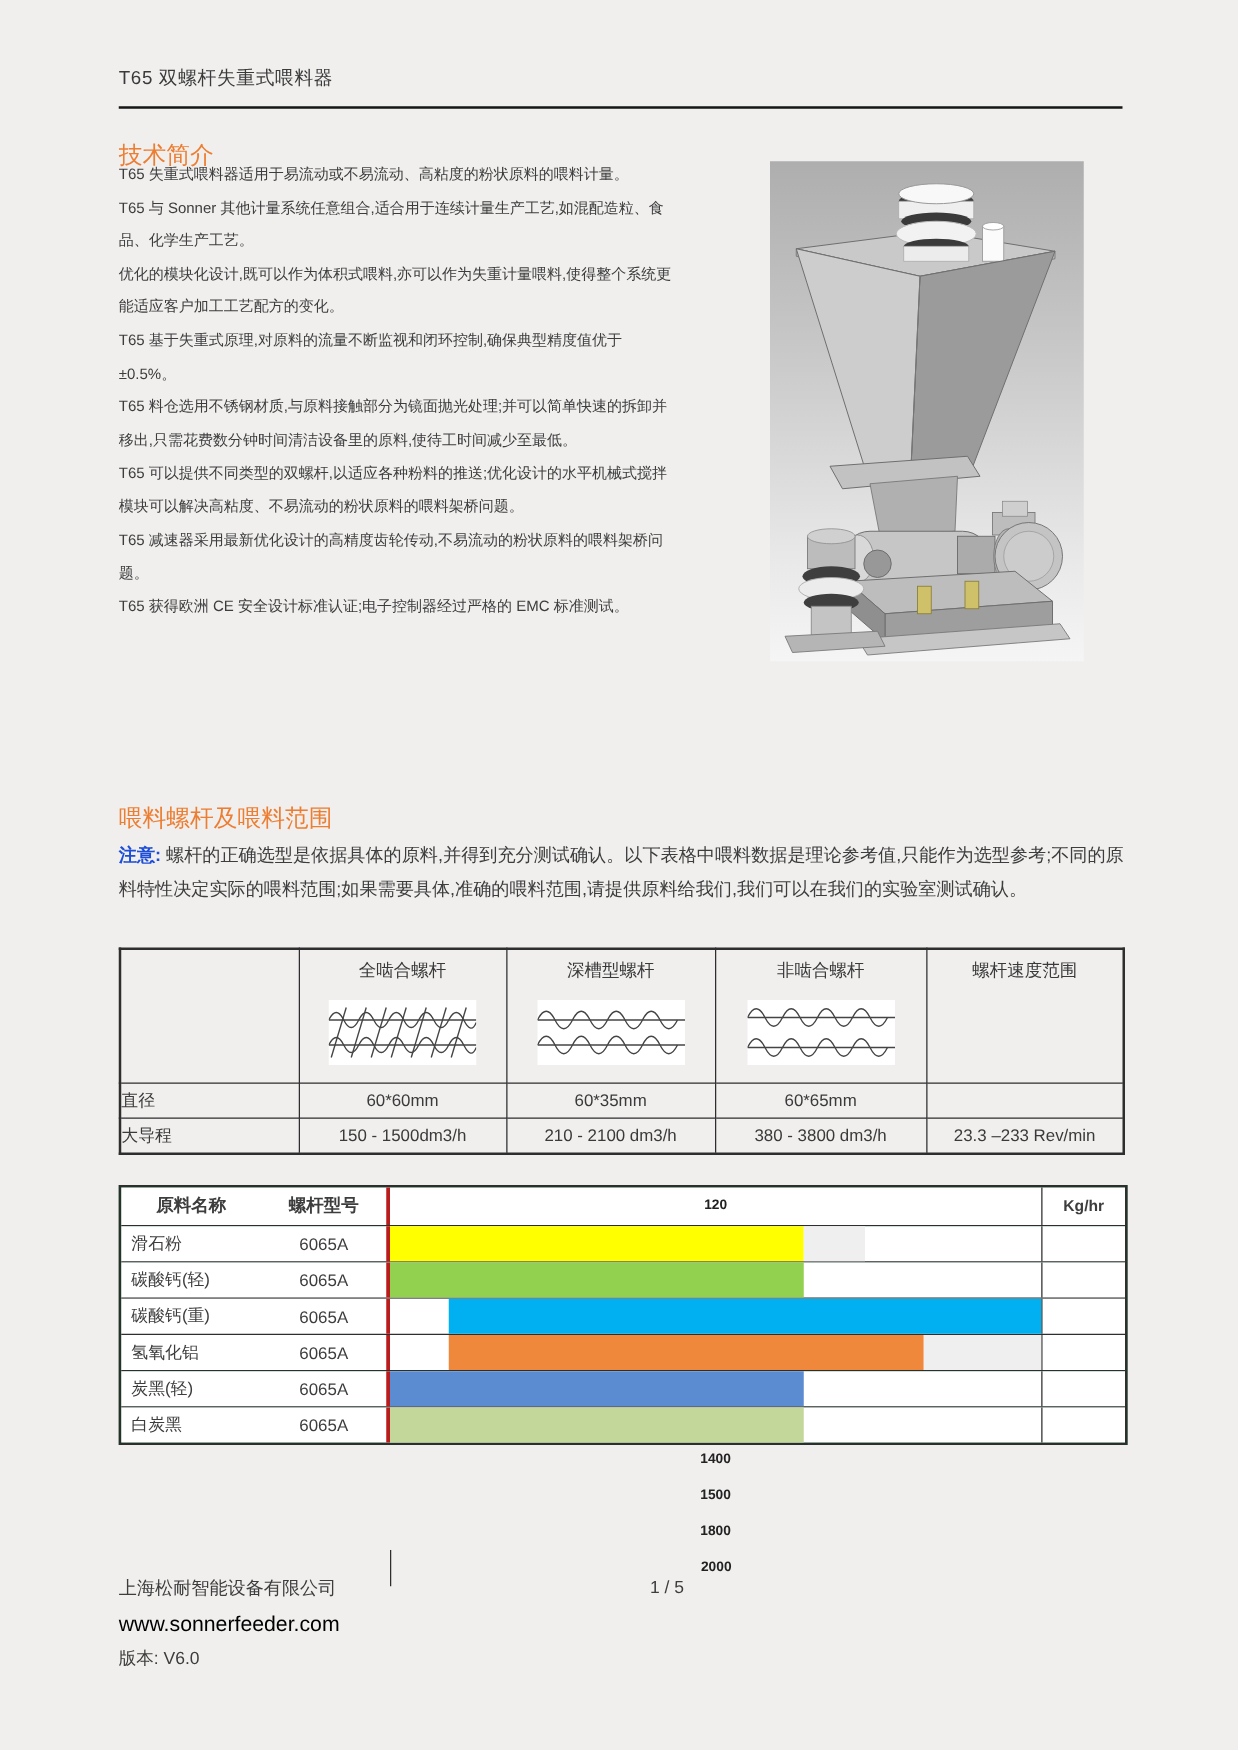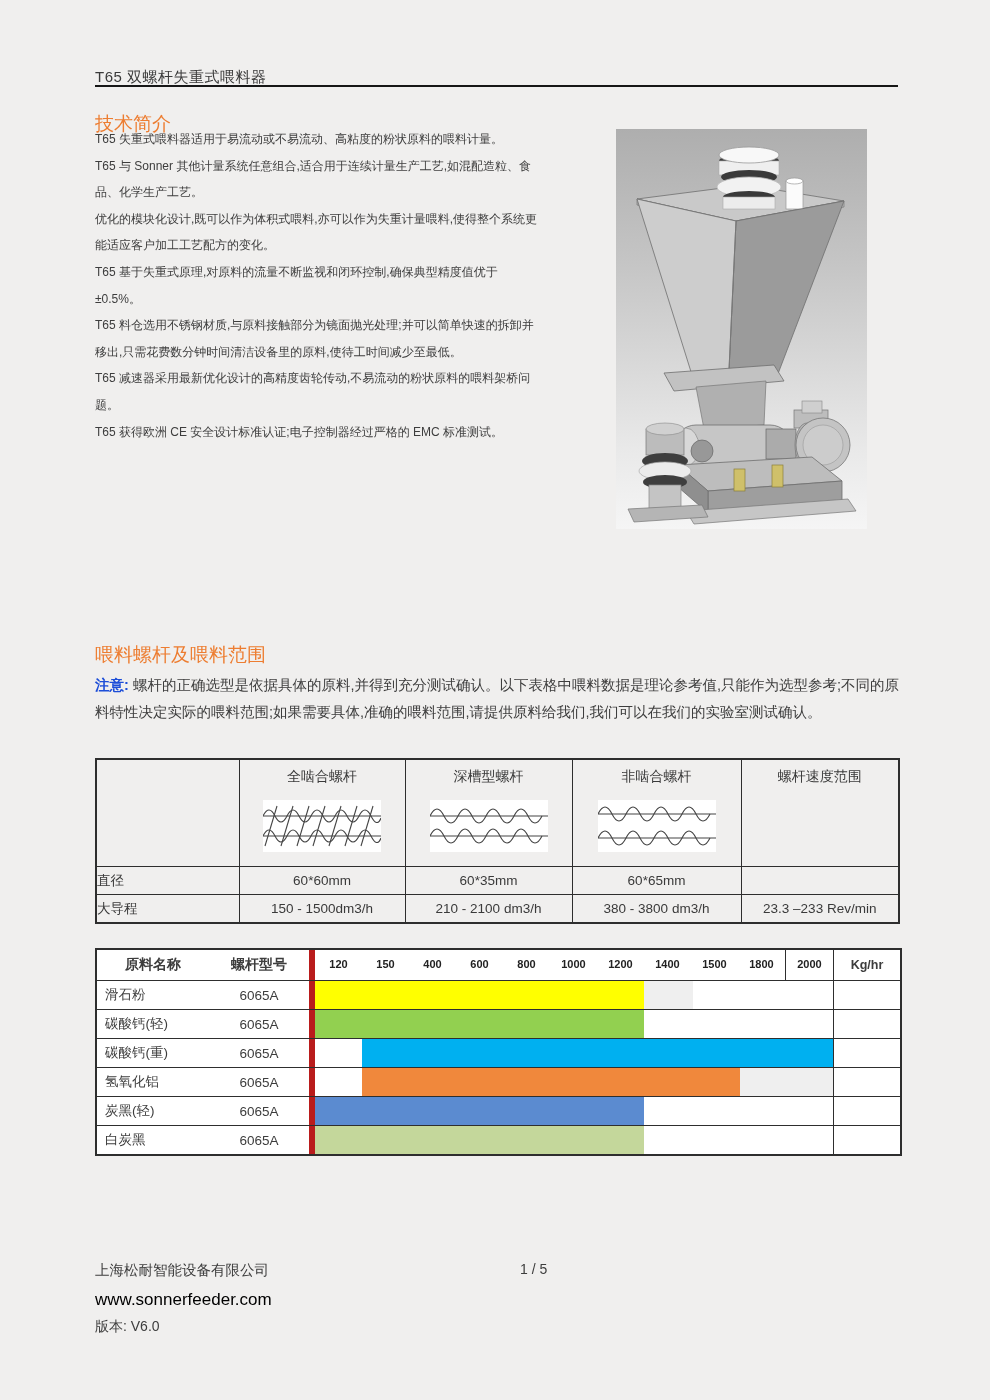--- a/index.html
+++ b/index.html
@@ -3,21 +3,21 @@
 <meta charset="utf-8">
 <style>
   html,body{margin:0;padding:0;}
   body{
     width:990px;height:1400px;position:relative;overflow:hidden;
     background:#f0efee;color:#3d3d3d;
     font-family:"Liberation Sans","DejaVu Sans",sans-serif;
   }
   .abs{position:absolute;}
   
-  .doc-title{left:95px;top:68px;font-size:15px;color:#3a3a3a;letter-spacing:.5px;}
+  .doc-title{left:95px;top:53px;font-size:15px;color:#3a3a3a;letter-spacing:.5px;}
   .rule{left:95px;top:85px;width:803px;height:2px;background:#161616;}
   
   .sec-h{color:#ED7D31;font-size:19px;font-weight:400;}
   .h-intro{left:95px;top:95px;}
   .h-feed{left:95px;top:626px;}
   
   .intro-text{left:95px;top:126px;width:447px;font-size:12px;line-height:26.6px;}
   .intro-text p{margin:0;}
   
   .figure{left:616px;top:129px;width:251px;height:400px;
@@ -36,21 +36,21 @@
   td.sc-val{text-align:center;height:27px;}
   
   .chart{left:95px;top:948px;width:803px;border:2px solid #2e2e2e;background:#15803d;}
   .c-row{display:flex;height:28px;background:#fff;border-bottom:1px solid #2e2e2e;}
   .c-row:last-child{border-bottom:none;}
   .c-head{height:30px;}
   .c-name{width:112px;display:flex;align-items:center;padding-left:8px;font-size:13.5px;box-sizing:border-box;}
   .c-model{width:100px;display:flex;align-items:center;justify-content:center;font-size:13.5px;}
   .c-head .c-name{font-weight:bold;justify-content:center;padding-left:0;font-size:14px;}
   .c-head .c-model{font-weight:bold;font-size:14px;}
-  .c-chart{width:524px;position:relative;border-left:6px solid #b91c1c;box-sizing:border-box;}
+  .c-chart{width:524px;position:relative;border-left:3px solid #b91c1c;box-sizing:border-box;flex-direction:column;}
   .c-unit{flex:1;border-left:1px solid #2e2e2e;display:flex;align-items:center;justify-content:center;
     font-size:12.5px;font-weight:bold;}
   .ticks{display:flex;}
   .ticks span{flex:1;text-align:center;font-size:11px;font-weight:bold;line-height:29px;color:#222;}
   .ticks span.sep{border-left:1px solid #2e2e2e;}
   .bar,.bargray{position:absolute;top:0;bottom:0;}
   .bargray{background:#efefef;display:none;}
   
   .f-company{left:95px;top:1261px;font-size:14.5px;}
   .f-page{left:520px;top:1261px;font-size:14px;}
@@ -64,20 +64,21 @@
 <div class="abs doc-title">T65 双螺杆失重式喂料器</div>
 <div class="abs rule"></div>
 
 <h2 class="abs sec-h h-intro">技术简介</h2>
 <div class="abs intro-text" id="intro-paragraphs">
     <p>T65 失重式喂料器适用于易流动或不易流动、高粘度的粉状原料的喂料计量。</p>
     <p>T65 与 Sonner 其他计量系统任意组合,适合用于连续计量生产工艺,如混配造粒、食品、化学生产工艺。</p>
     <p>优化的模块化设计,既可以作为体积式喂料,亦可以作为失重计量喂料,使得整个系统更能适应客户加工工艺配方的变化。</p>
     <p>T65 基于失重式原理,对原料的流量不断监视和闭环控制,确保典型精度值优于±0.5%。</p>
     <p>T65 料仓选用不锈钢材质,与原料接触部分为镜面抛光处理;并可以简单快速的拆卸并移出,只需花费数分钟时间清洁设备里的原料,使待工时间减少至最低。</p>
+    <p>T65 可以提供不同类型的双螺杆,以适应各种粉料的推送;优化设计的水平机械式搅拌模块可以解决高粘度、不易流动的粉状原料的喂料架桥问题。</p>
     <p>T65 减速器采用最新优化设计的高精度齿轮传动,不易流动的粉状原料的喂料架桥问题。</p>
     <p>T65 获得欧洲 CE 安全设计标准认证;电子控制器经过严格的 EMC 标准测试。</p>
   </div>
 
 <div class="abs figure">
   <svg width="251" height="400" viewBox="0 0 251 400">
 
     <polygon points="21,70 130,56 228,72 120,92" fill="#c9c9c9" stroke="#6f6f6f" stroke-width="0.8"></polygon>
     <polygon points="21,70 120,92 120,98 21,76" fill="#adadad" stroke="#6f6f6f" stroke-width="0.6"></polygon>
     <polygon points="120,92 228,72 228,78 120,98" fill="#b8b8b8" stroke="#6f6f6f" stroke-width="0.6"></polygon>

